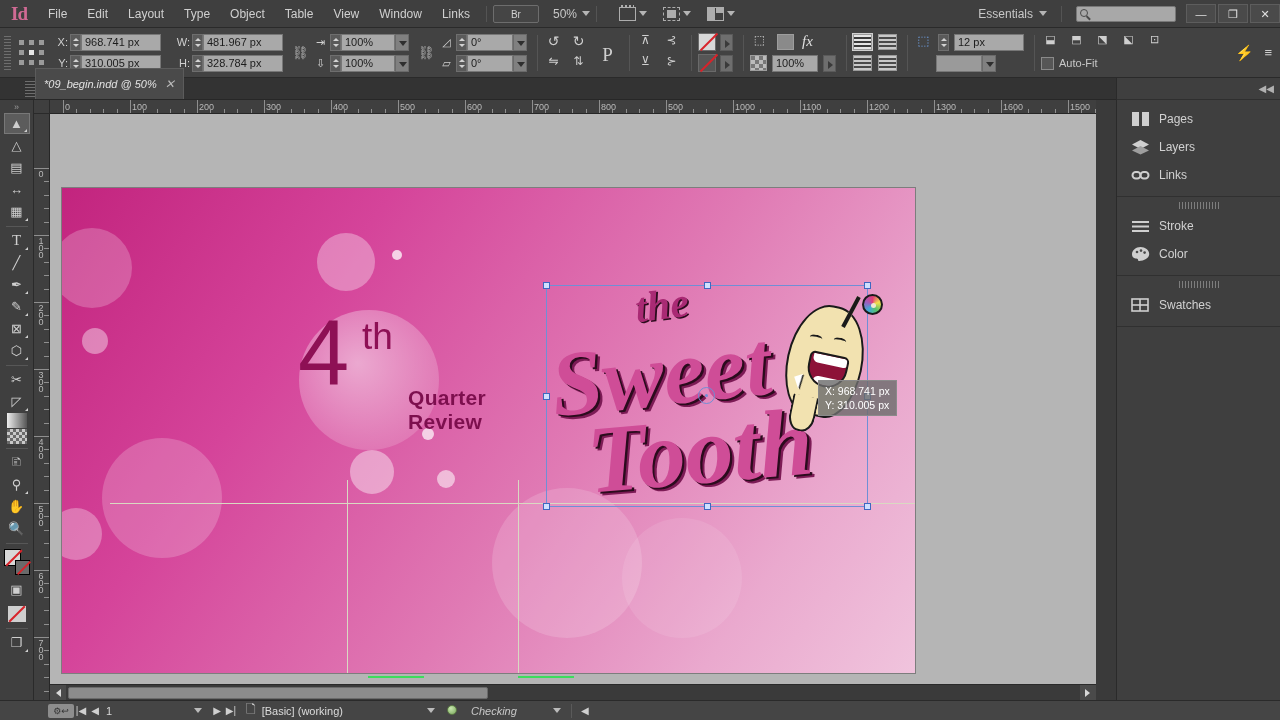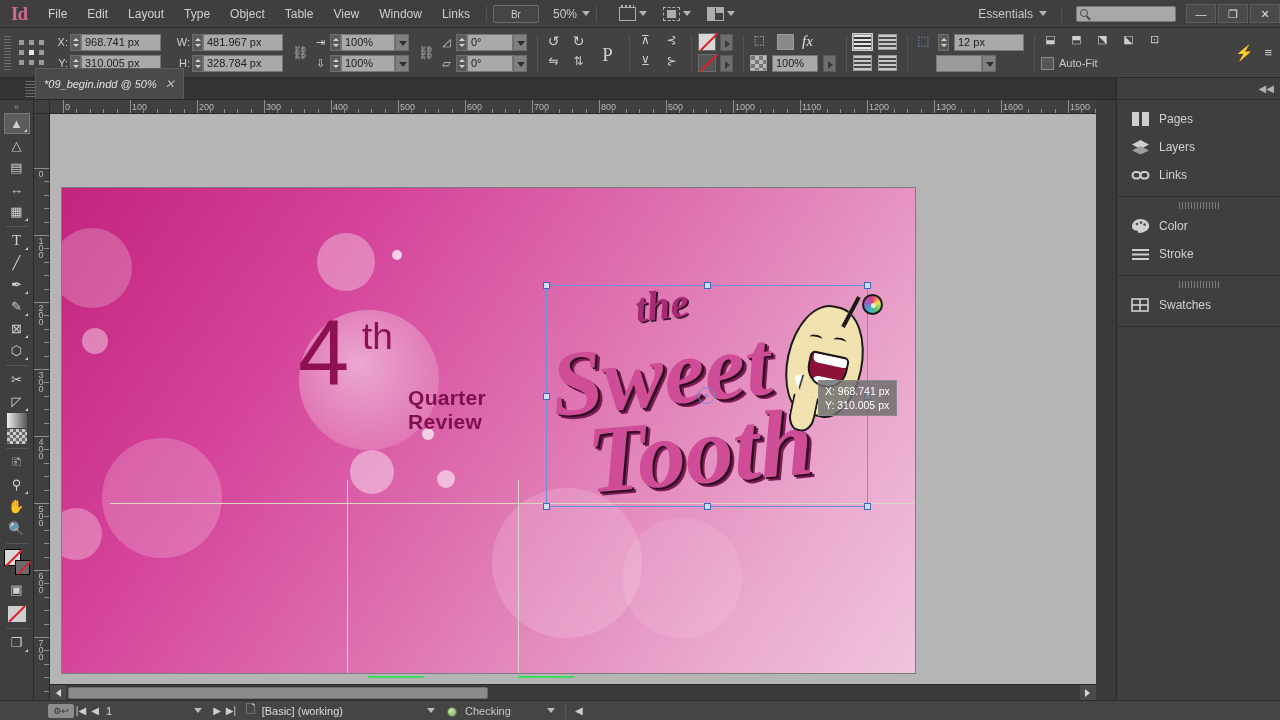--- a/index.html
+++ b/index.html
@@ -252,21 +252,21 @@
   .statusbar {
     position:absolute; left:0; bottom:0; width:1280px; height:20px;
     background:#454545; border-top:1px solid #2a2a2a; display:flex; align-items:center;
   }
   .pgbtn { width:14px; text-align:center; color:#cfcfcf; font-size:10px; }
   .st-sep{width:1px;height:14px;background:#5a5a5a;margin:0 6px;}
   .pgfield { width:92px; height:15px; background:#454545; border:none; color:#d8d8d8; font-size:11px;
      display:flex; align-items:center; padding-left:4px; }
   .pfl-dot { width:10px;height:10px;border-radius:50%;
      background:radial-gradient(circle at 35% 30%,#c9e8b0,#7aa85c); border:1px solid #5c7a45; }
-  .preflight { display:flex; align-items:flex-end; gap:8px; font-size:11px; }
+  .preflight { display:flex; align-items:flex-start; gap:14px; font-size:11px;font-style:italic; }
   .smalltri{width:0;height:0;border-left:4px solid transparent;border-right:4px solid transparent;border-top:5px solid #bbb;}
 </style>
 </head>
 <body>
 
 <div class="app">
 
   <div class="menubar">
     <div class="logo-id">Id</div>
     <div class="menu-item">File</div>
@@ -791,37 +791,37 @@
           </svg>
         </span>
         <span>Links</span>
       </div>
     </div>
     <div class="dockgroup">
       <div class="dockgrip"></div>
       <div class="dockitem">
         <span class="dico">
           <svg width="19" height="16" viewBox="0 0 19 16">
+            <rect x="1" y="3" width="17" height="2" fill="#cfcfcf"></rect>
+            <rect x="1" y="7.5" width="17" height="2" fill="#cfcfcf"></rect>
+            <rect x="1" y="12" width="17" height="2" fill="#cfcfcf"></rect>
+          </svg>
+        </span>
+        <span>Stroke</span>
+      </div>
+      <div class="dockitem">
+        <span class="dico">
+          <svg width="19" height="16" viewBox="0 0 19 16">
             <path d="M9.5 1C4.8 1 1 4.3 1 8.2c0 3 2.4 4.3 4.2 4.3 1.6 0 1.9 1 1.9 1.8 0 .5.5.7 1.1.7 4.7 0 10-2.6 10-6.9C18.2 4 14.2 1 9.5 1z" fill="#cfcfcf"></path>
             <circle cx="6" cy="6" r="1.3" fill="#4a4a4a"></circle>
             <circle cx="10" cy="4.6" r="1.3" fill="#4a4a4a"></circle>
             <circle cx="13.6" cy="6.6" r="1.3" fill="#4a4a4a"></circle>
           </svg>
         </span>
         <span>Color</span>
-      </div>
-      <div class="dockitem">
-        <span class="dico">
-          <svg width="19" height="16" viewBox="0 0 19 16">
-            <rect x="1" y="3" width="17" height="2" fill="#cfcfcf"></rect>
-            <rect x="1" y="7.5" width="17" height="2" fill="#cfcfcf"></rect>
-            <rect x="1" y="12" width="17" height="2" fill="#cfcfcf"></rect>
-          </svg>
-        </span>
-        <span>Stroke</span>
       </div>
     </div>
     <div class="dockgroup">
       <div class="dockgrip"></div>
       <div class="dockitem">
         <span class="dico">
           <svg width="19" height="16" viewBox="0 0 19 16">
             <rect x="1" y="2" width="16" height="12" fill="none" stroke="#cfcfcf" stroke-width="1.6"></rect>
             <line x1="9" y1="2" x2="9" y2="14" stroke="#cfcfcf" stroke-width="1.6"></line>
             <line x1="1" y1="8" x2="17" y2="8" stroke="#cfcfcf" stroke-width="1.6"></line>

